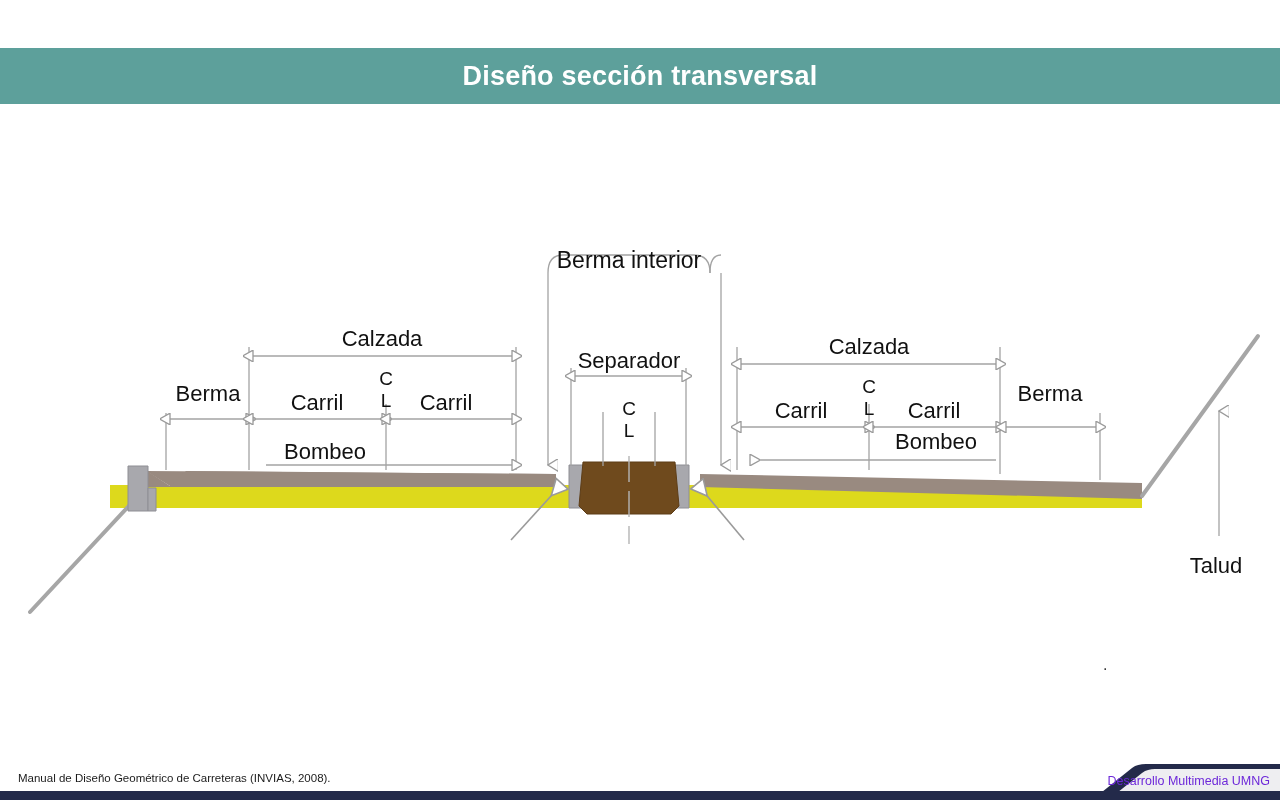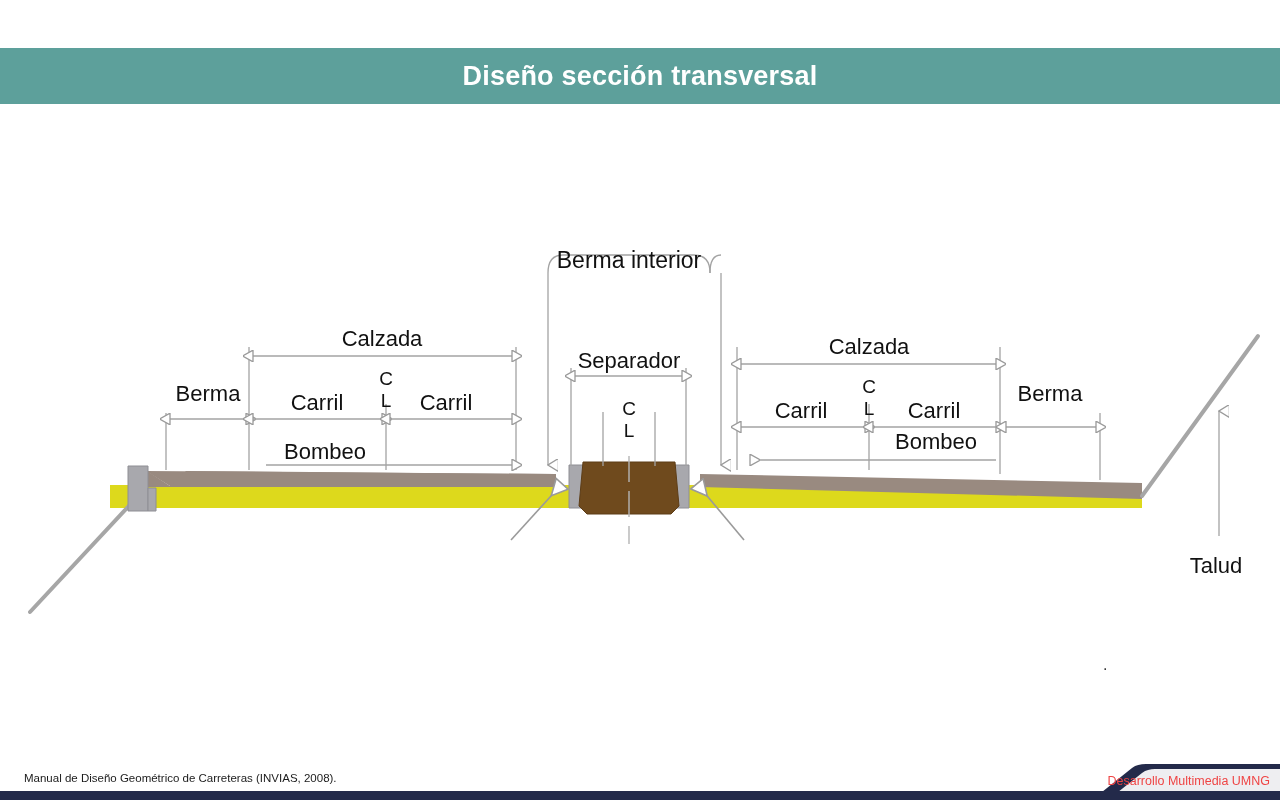--- a/index.html
+++ b/index.html
@@ -14,33 +14,33 @@
     background:#5da09b;
     display:flex;align-items:center;justify-content:center;margin-top:48px;
   }
   .header-title{
     color:#ffffff;font-size:27px;font-weight:bold;letter-spacing:.2px;
   }
   .stage{position:absolute;left:0;top:56px;width:1280px;height:700px;}
   .stage svg{display:block;}
 
   .footer-source{
-    position:absolute;left:24px;top:772px;
+    position:absolute;left:18px;top:772px;
     font-size:11.5px;color:#1b1b1b;
   }
   .footer-bar{
     position:absolute;left:0;top:791px;width:1280px;height:9px;
     background:#232a4a;
   }
   .footer-brand{
     position:absolute;right:0;top:760px;width:260px;height:40px;
   }
   .footer-brand-text{
     position:absolute;right:10px;top:774px;
-    font-size:12.5px;color:#ef4444;
+    font-size:12.5px;color:#6d28d9;
   }
 </style>
 </head>
 <body>
 
 <div class="header">
   <div class="header-title">Diseño sección transversal</div>
 </div>
 
 <div class="stage">

